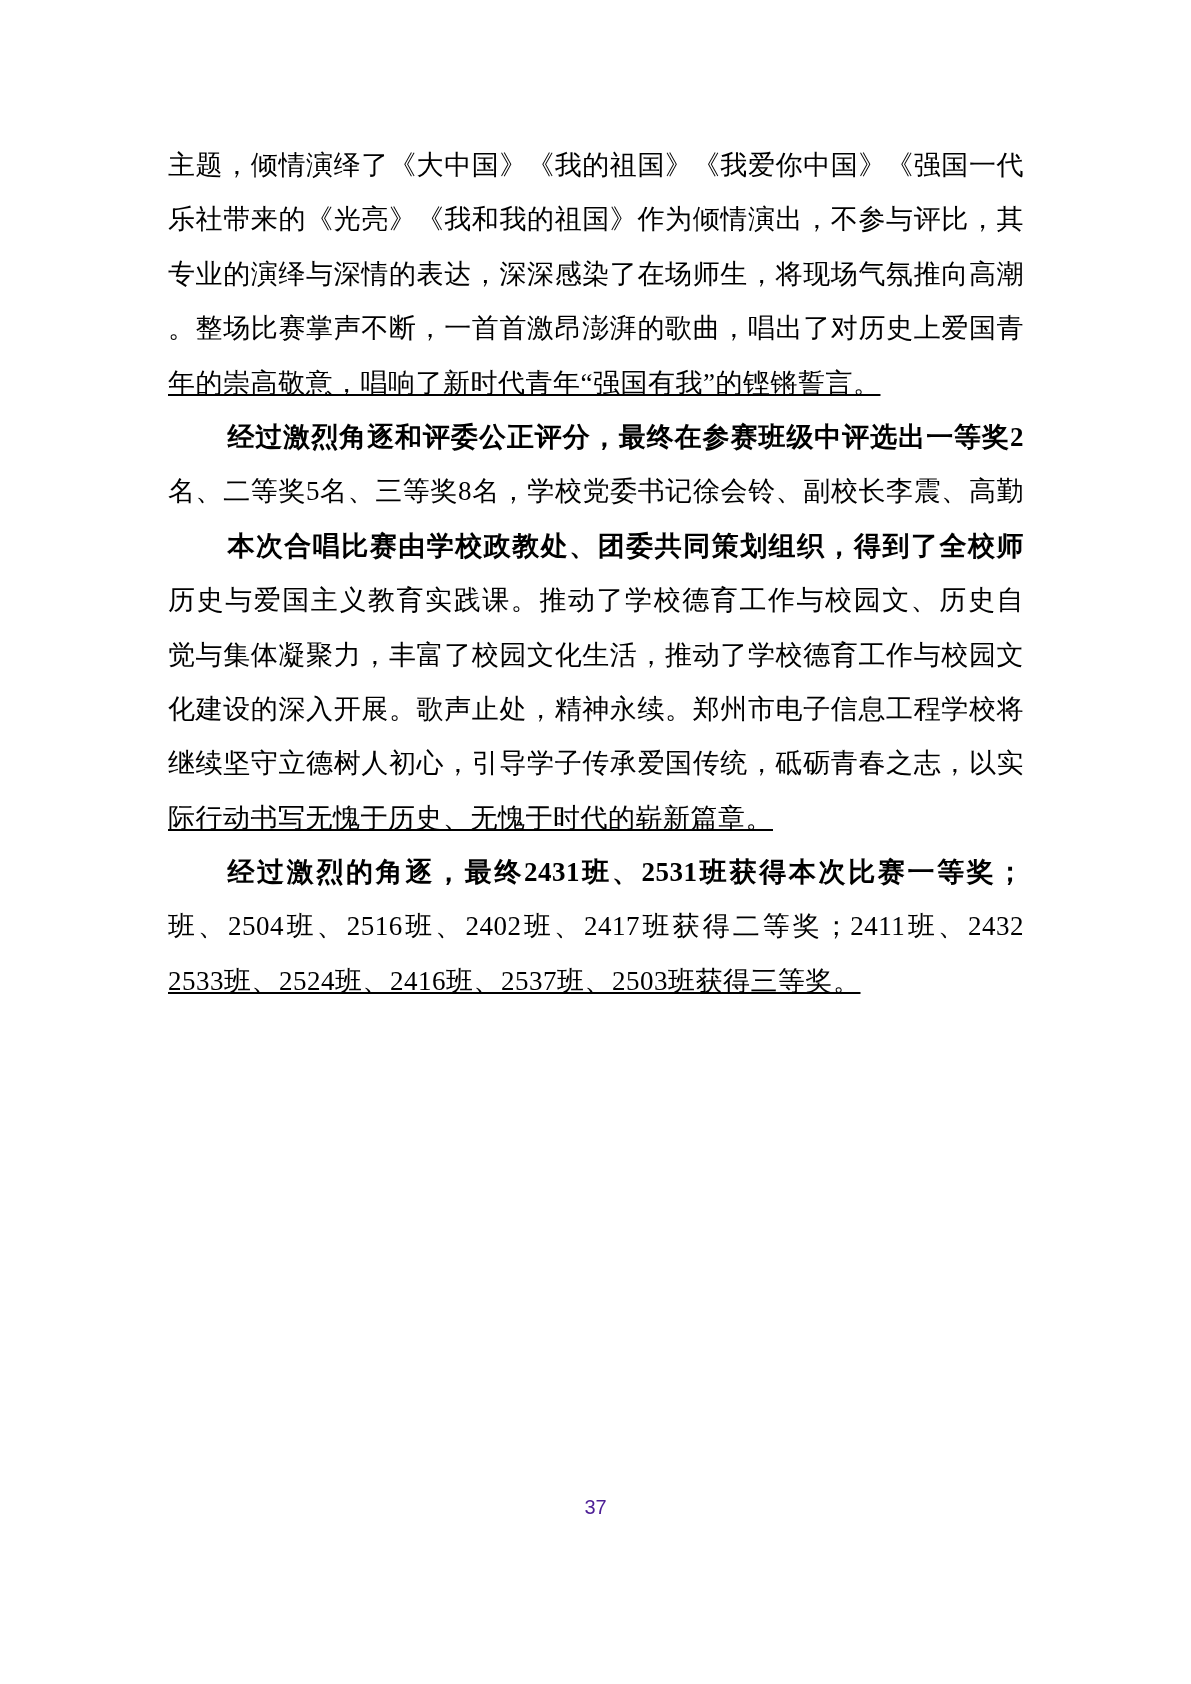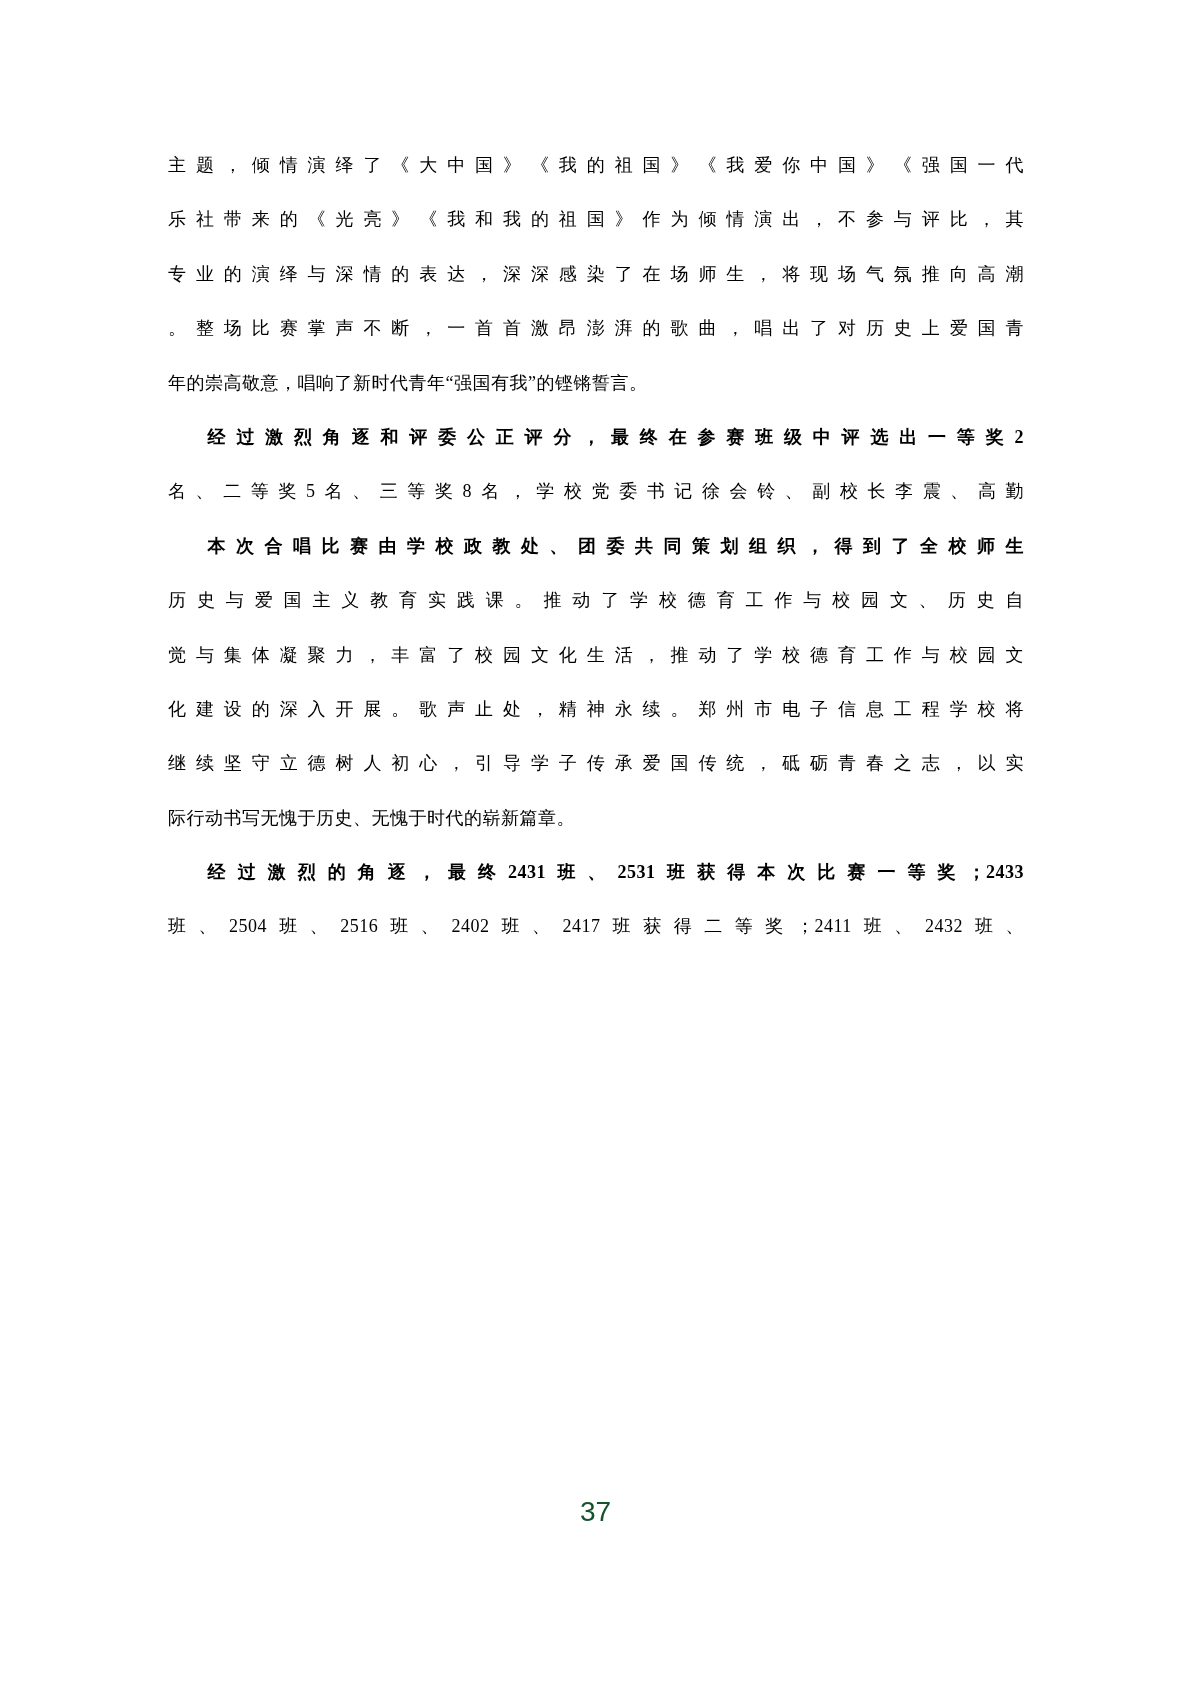--- a/index.html
+++ b/index.html
@@ -22,45 +22,46 @@
     height: 1684px;
     background: #ffffff;
   }
   .text-block {
     position: absolute;
     left: 168px;
     top: 138px;
     width: 856px;
   }
   .line {
-    font-size: 18px;
+    font-size: 27px;
     line-height: 54.4px;
     height: 54.4px;
     letter-spacing: 0.5px;
     text-align: justify;
     text-align-last: justify;
     white-space: normal;
     overflow: hidden;
   }
   .line.indent {
     text-indent: 2.2em;
     font-weight: bold;
   }
   .line.para-end {
     text-align-last: left;
+    text-decoration: underline;
   }
   .footer {
     position: absolute;
     left: 0;
     top: 1496px;
     width: 1191px;
     text-align: center;
     font-family: "Liberation Sans", sans-serif;
-    font-size: 28px;
-    color: #14532d;
+    font-size: 20px;
+    color: #4c1d95;
   }
 </style>
 </head>
 <body>
 
 <div class="page">
   <div class="text-block">
       <div class="line">主题，倾情演绎了《大中国》《我的祖国》《我爱你中国》《强国一代</div>
       <div class="line">乐社带来的《光亮》《我和我的祖国》作为倾情演出，不参与评比，其</div>
       <div class="line">专业的演绎与深情的表达，深深感染了在场师生，将现场气氛推向高潮</div>
@@ -69,17 +70,18 @@
       <div class="line indent">经过激烈角逐和评委公正评分，最终在参赛班级中评选出一等奖2</div>
       <div class="line">名、二等奖5名、三等奖8名，学校党委书记徐会铃、副校长李震、高勤</div>
       <div class="line indent">本次合唱比赛由学校政教处、团委共同策划组织，得到了全校师生</div>
       <div class="line">历史与爱国主义教育实践课。推动了学校德育工作与校园文、历史自</div>
       <div class="line">觉与集体凝聚力，丰富了校园文化生活，推动了学校德育工作与校园文</div>
       <div class="line">化建设的深入开展。歌声止处，精神永续。郑州市电子信息工程学校将</div>
       <div class="line">继续坚守立德树人初心，引导学子传承爱国传统，砥砺青春之志，以实</div>
       <div class="line para-end">际行动书写无愧于历史、无愧于时代的崭新篇章。</div>
       <div class="line indent">经过激烈的角逐，最终2431班、2531班获得本次比赛一等奖；2433</div>
       <div class="line">班、2504班、2516班、2402班、2417班获得二等奖；2411班、2432班、</div>
+      <div class="line para-end">2533班、2524班、2416班、2537班、2503班获得三等奖。</div>
     </div>
   <div class="footer">
     <span>37</span>
   </div>
 </div>
 
 </body></html>

